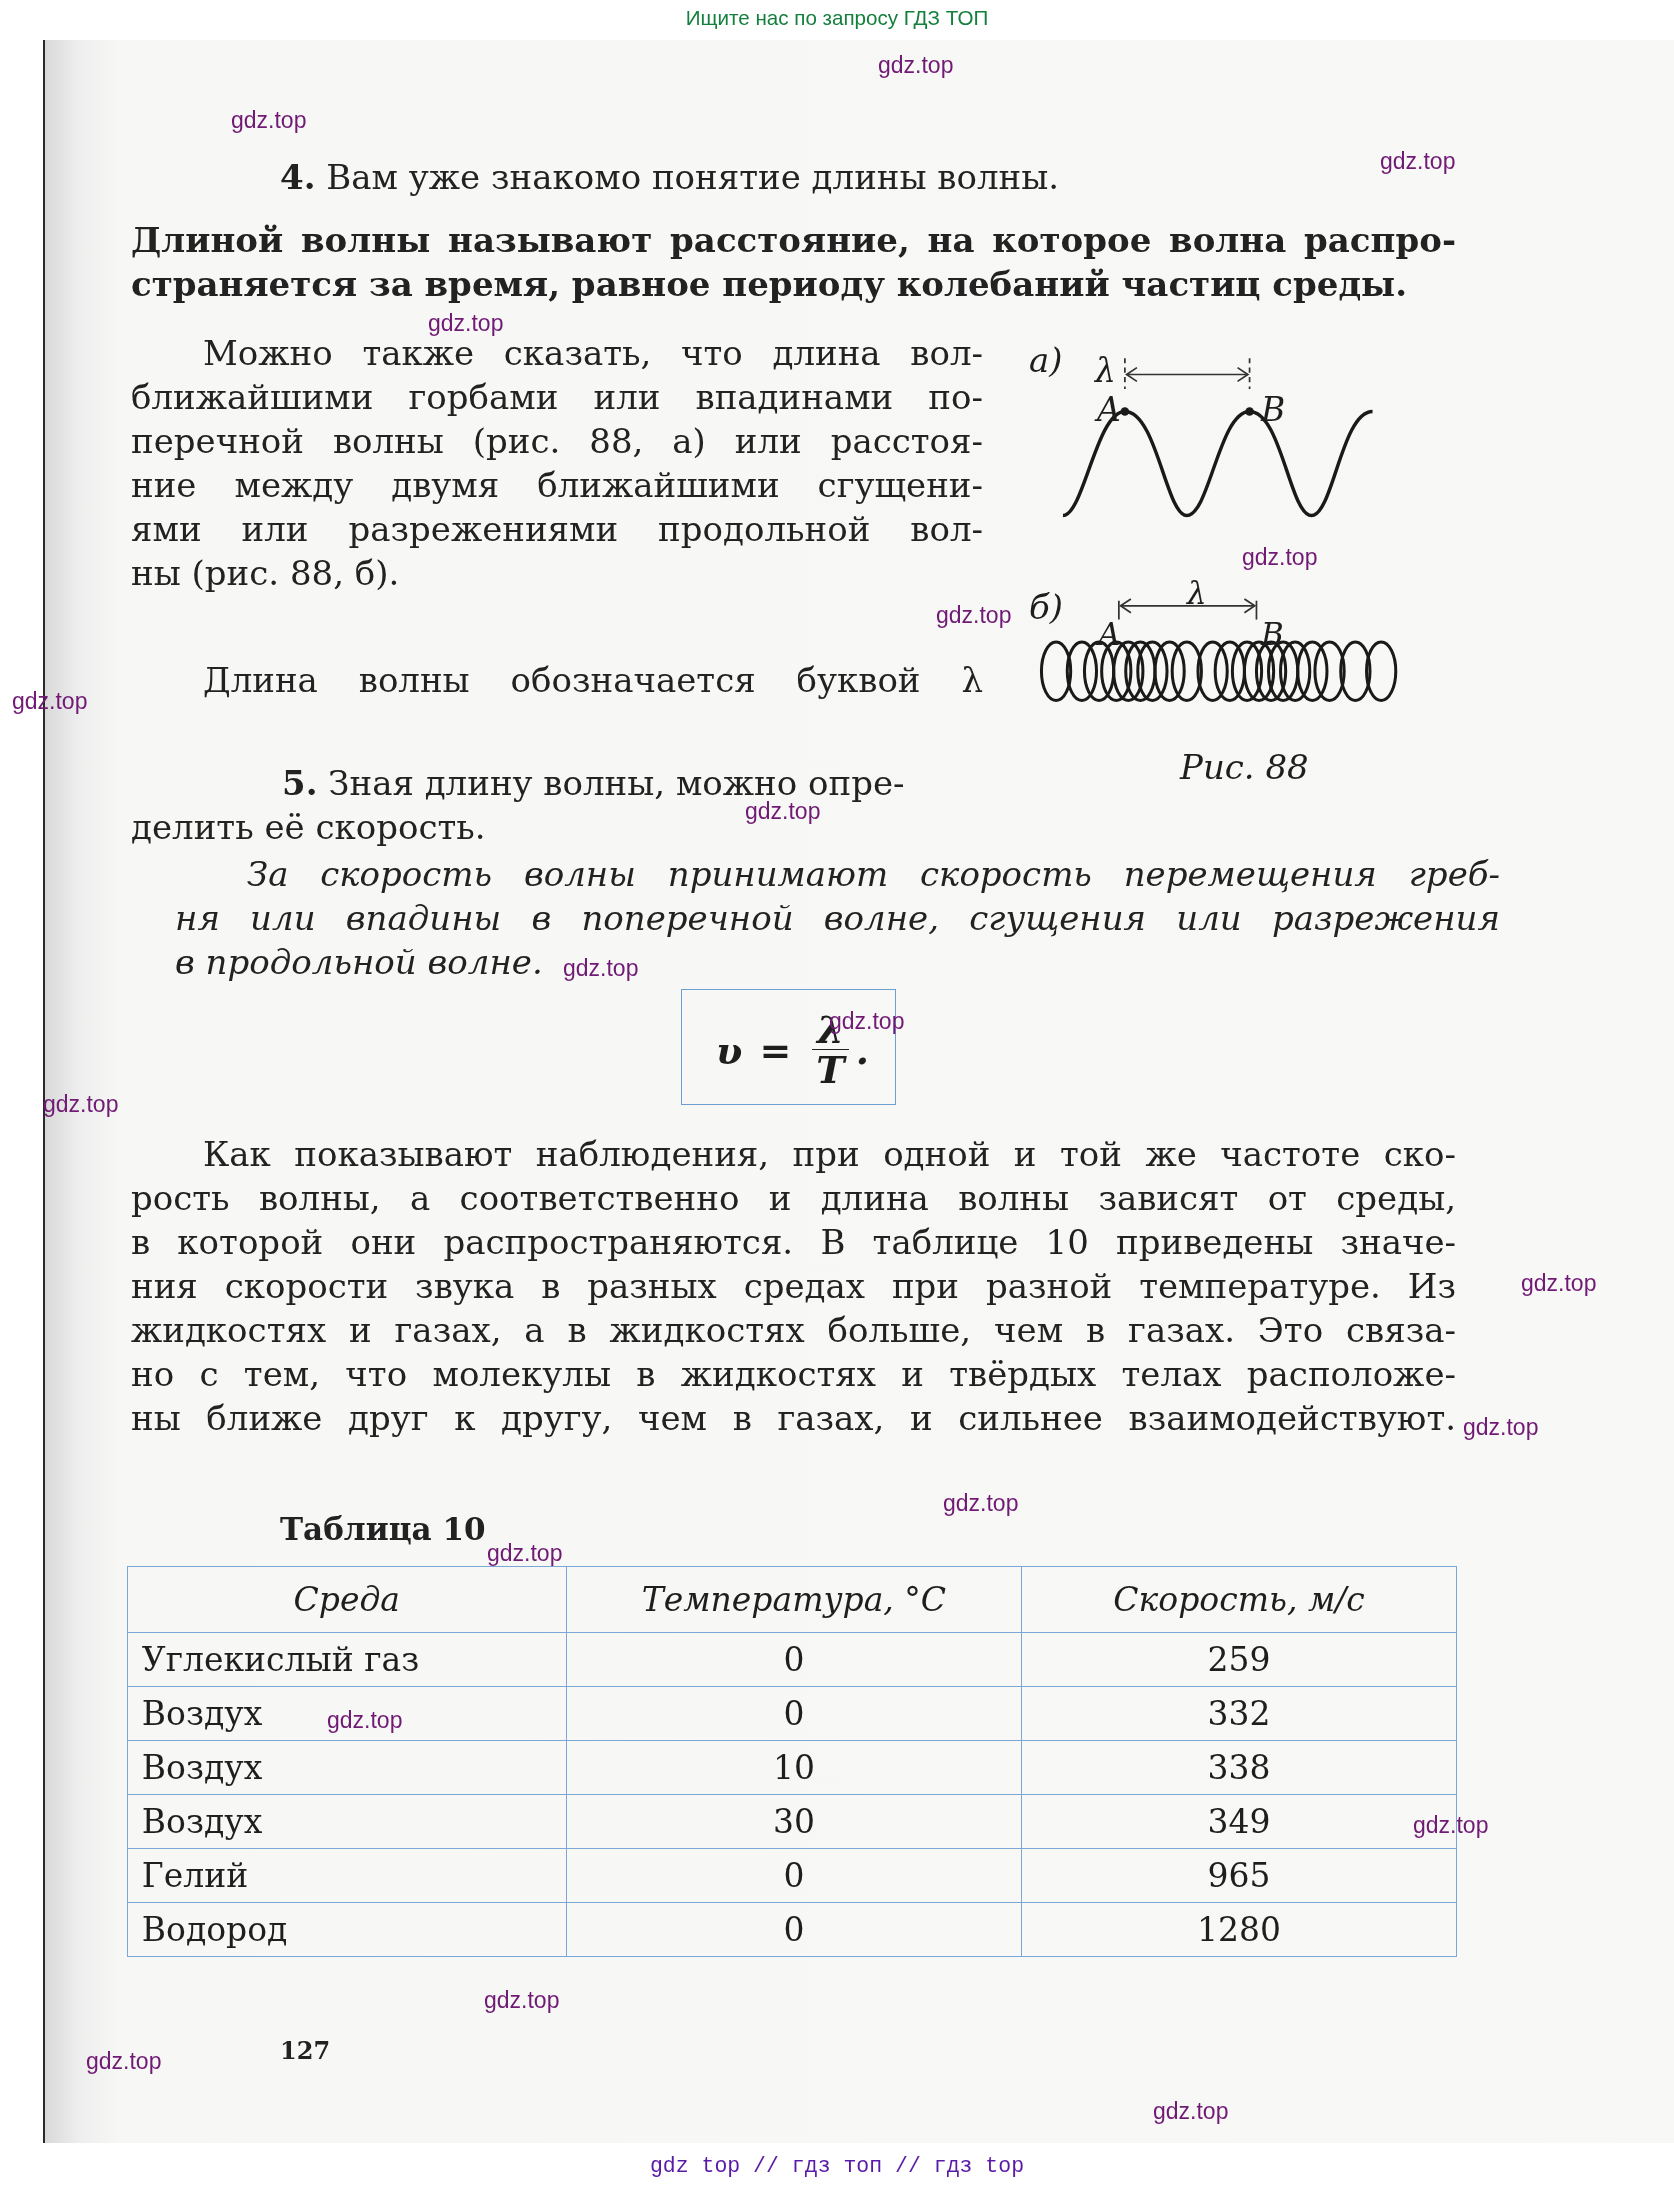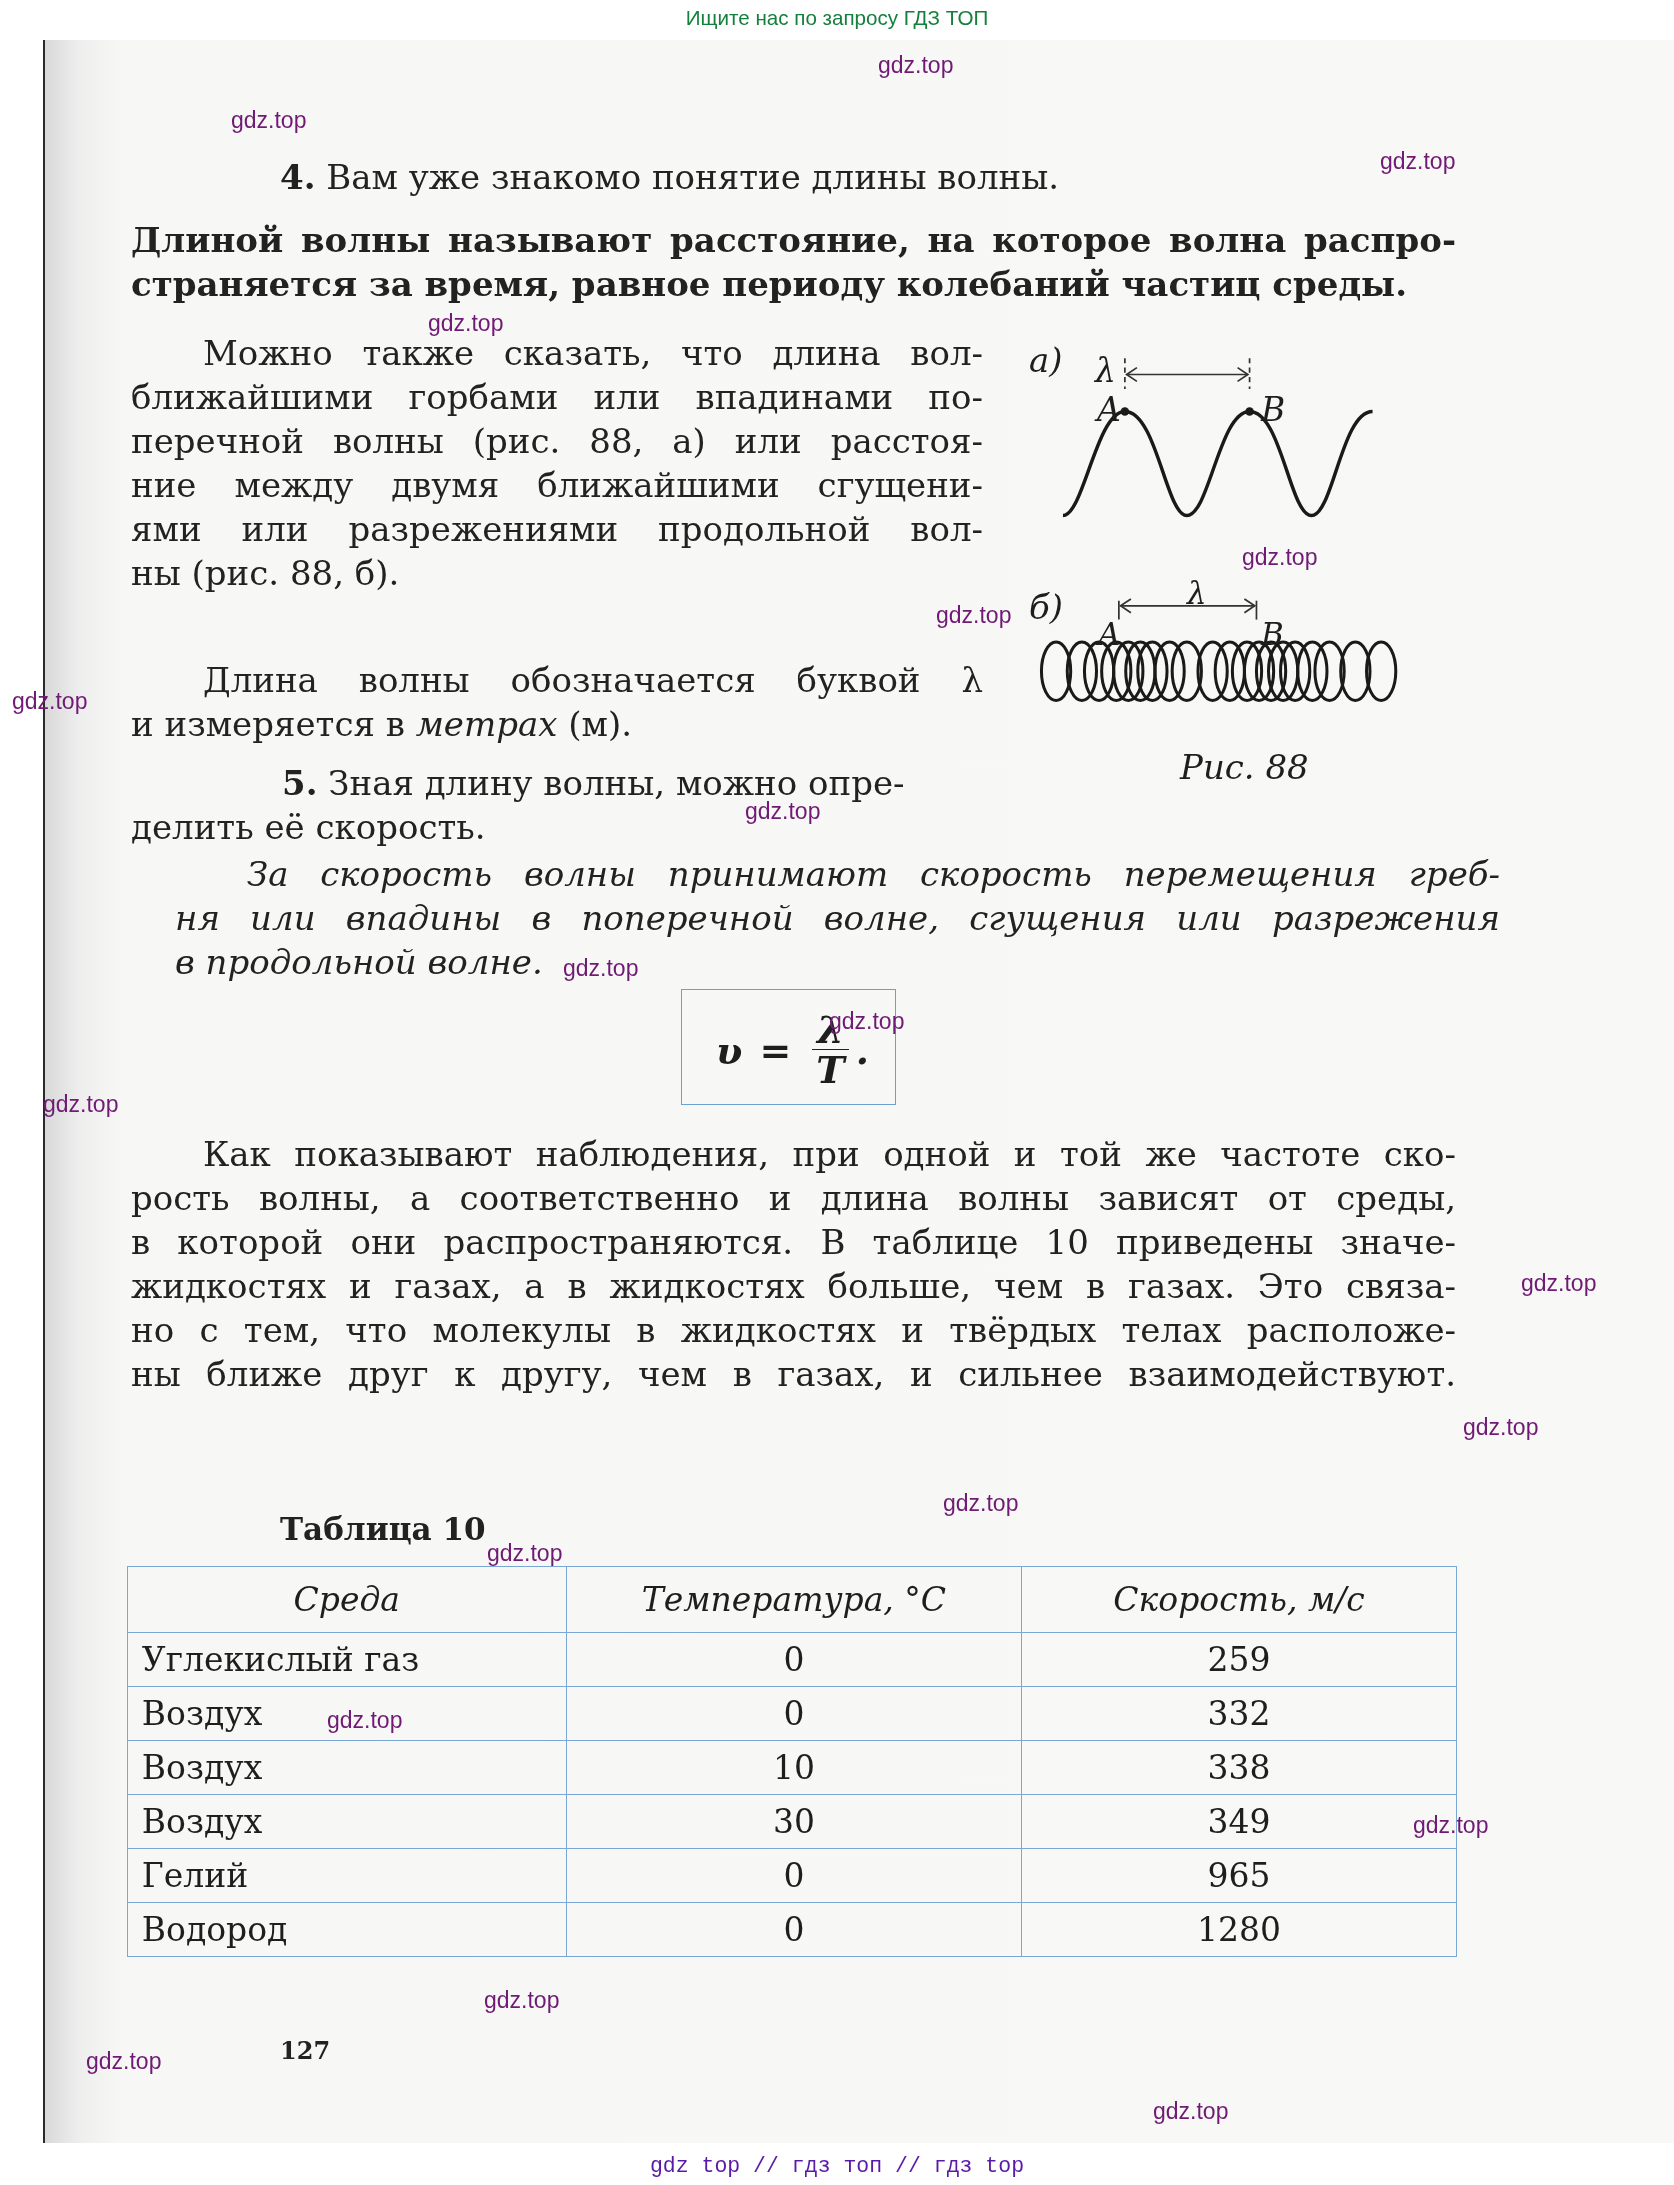--- a/index.html
+++ b/index.html
@@ -46,23 +46,20 @@
   <span class="jline" style="padding-left:72px;">Можно также сказать, что длина вол-</span>
   <span class="jline">ближайшими горбами или впадинами по-</span>
   <span class="jline">перечной волны (рис. 88, а) или расстоя-</span>
   <span class="jline">ние между двумя ближайшими сгущени-</span>
   <span class="jline">ями или разрежениями продольной вол-</span>
   <span class="line">ны (рис. 88, б).</span>
 </div>
 
 <div class="txt" style="left:131px; top:658px; width:852px;">
   <span class="jline" style="padding-left:72px;">Длина волны обозначается буквой λ</span>
-  <span class="line">
-    <span>и измеряется в </span><span class="ital">метрах</span><span> (м).</span>
-  </span>
 </div>
 
 <div class="caption" style="left:1029px; top:340px;">а)</div>
 <svg style="left:989px; top:327px;" width="516" height="224" viewBox="0 0 600 260">
   <line x1="158" y1="36" x2="158" y2="72" stroke="#333" stroke-width="2" stroke-dasharray="6,5"></line>
   <line x1="303" y1="36" x2="303" y2="72" stroke="#333" stroke-width="2" stroke-dasharray="6,5"></line>
   <line x1="160" y1="55" x2="301" y2="55" stroke="#333" stroke-width="2"></line>
   <path d="M172,47 L160,55 L172,63" fill="none" stroke="#333" stroke-width="2"></path>
   <path d="M289,47 L301,55 L289,63" fill="none" stroke="#333" stroke-width="2"></path>
   <path d="M86,219 C110,219 125,98 158,98 C195,98 206,219 230,219 C256,219 268,98 303,98 C340,98 350,219 375,219 C400,219 410,98 446,98" fill="none" stroke="#1a1a1a" stroke-width="4"></path>
@@ -128,20 +125,21 @@
       <span class="den">T</span>
     </span>
     <span>.</span>
   </div>
 </div>
 
 <div class="txt" style="left:131px; top:1132px; width:1325px;">
   <span class="jline" style="padding-left:72px;">Как показывают наблюдения, при одной и той же частоте ско-</span>
   <span class="jline">рость волны, а соответственно и длина волны зависят от среды,</span>
   <span class="jline">в которой они распространяются. В таблице 10 приведены значе-</span>
+  <span class="jline">ния скорости звука в разных средах при разной температуре. Из</span>
   <span class="jline">жидкостях и газах, а в жидкостях больше, чем в газах. Это связа-</span>
   <span class="jline">но с тем, что молекулы в жидкостях и твёрдых телах расположе-</span>
   <span class="jline">ны ближе друг к другу, чем в газах, и сильнее взаимодействуют.</span>
 </div>
 
 <div class="txt bold" style="left:280px; top:1507px; font-size:31px;">Таблица 10</div>
 <table class="data">
   <thead>
     <tr>
       <th style="width:410px;">Среда</th>

